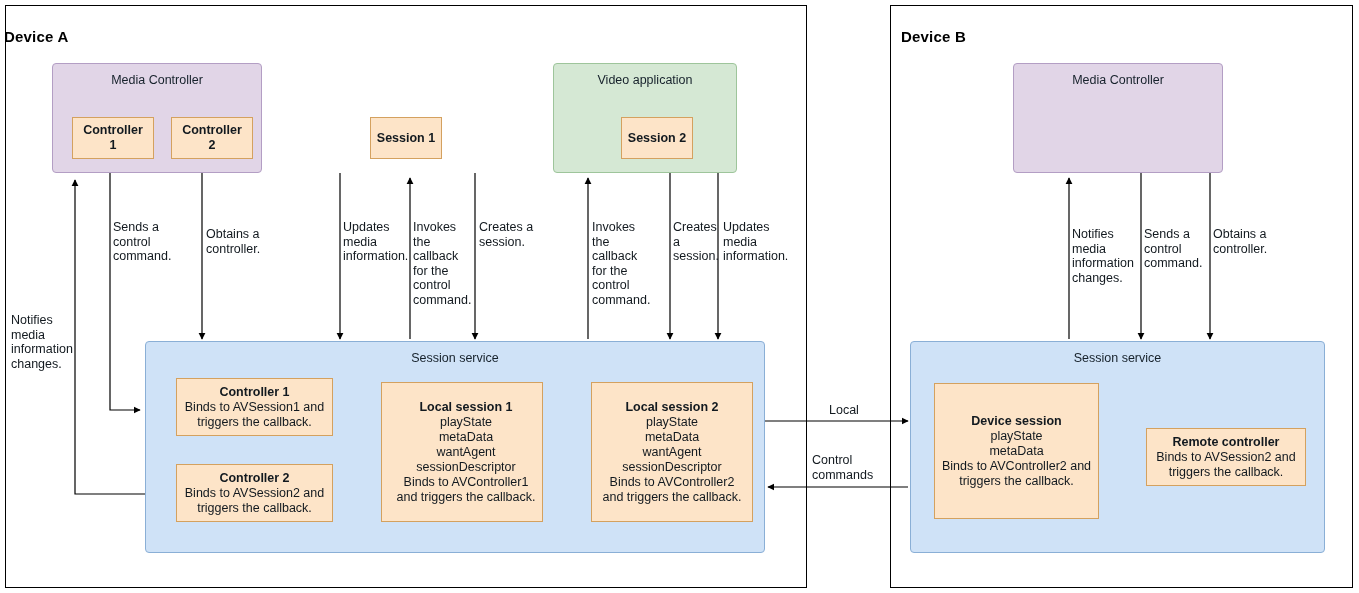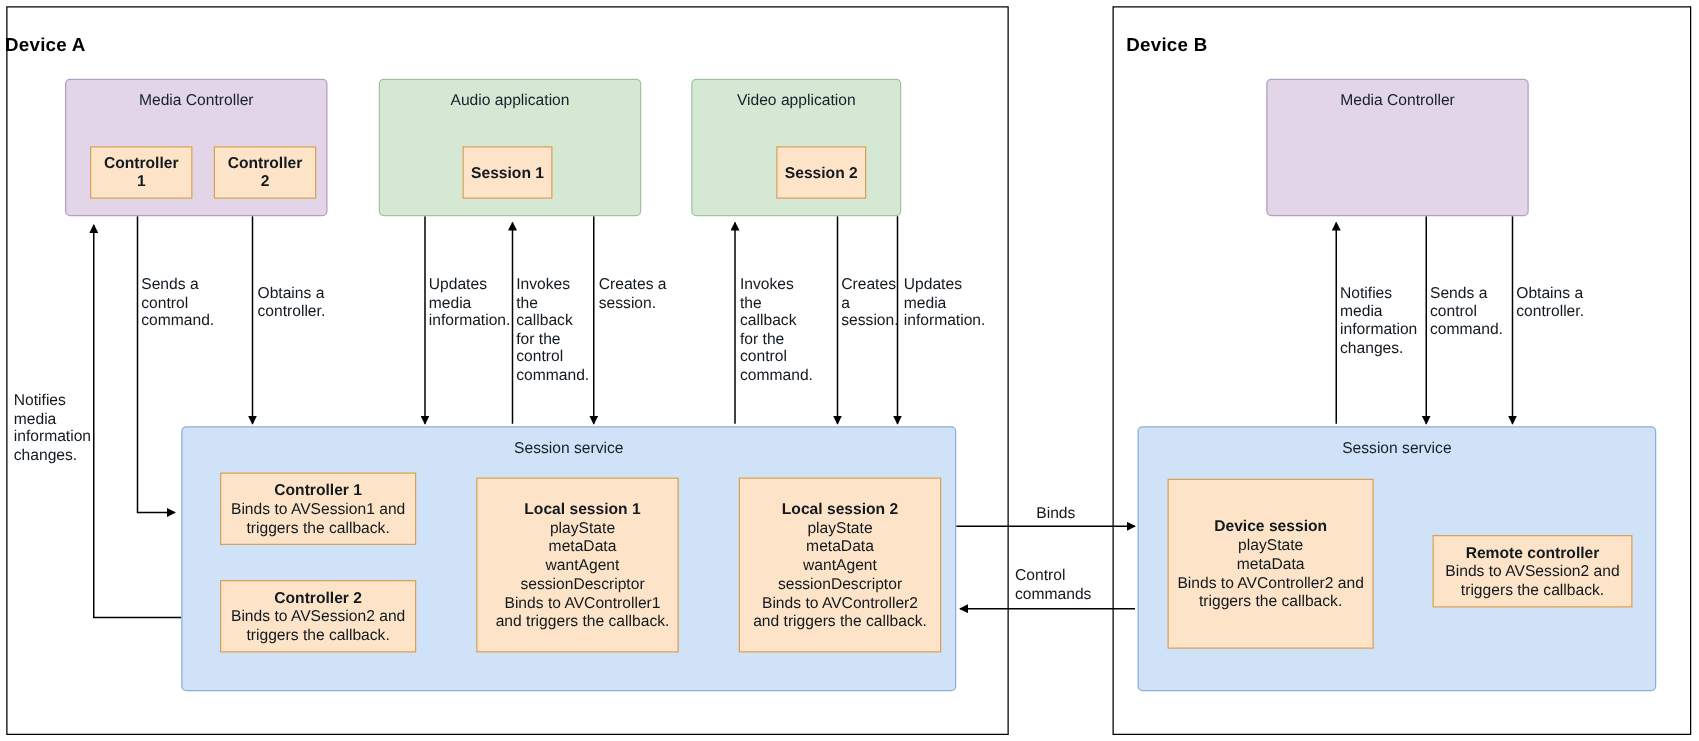--- a/index.html
+++ b/index.html
@@ -71,28 +71,25 @@
   </div>
   <div class="node" style="left:72px;top:117px;width:82px;height:42px;">
     <span class="t l">Controller</span>
     <span class="t l">1</span>
   </div>
   <div class="node" style="left:171px;top:117px;width:82px;height:42px;">
     <span class="t l">Controller</span>
     <span class="t l">2</span>
   </div>
 
-  <div class="group-box group-green" style="left:303px;top:63px;width:210px;height:110px;">
-    <div class="group-title">Audio application</div>
-  </div>
   <div class="node" style="left:370px;top:117px;width:72px;height:42px;">
     <span class="t l">Session 1</span>
   </div>
 
-  <div class="group-box group-green" style="left:553px;top:63px;width:168px;height:110px;">
+  <div class="group-box group-green" style="left:553px;top:63px;width:184px;height:110px;">
     <div class="group-title">Video application</div>
   </div>
   <div class="node" style="left:621px;top:117px;width:72px;height:42px;">
     <span class="t l">Session 2</span>
   </div>
 
   <div class="edge-label" style="left:11px;top:313px;width:66px;">
     <div>Notifies</div>
     <div>media</div>
     <div>information</div>
@@ -168,21 +165,21 @@
   <div class="node" style="left:591px;top:382px;width:162px;height:140px;">
     <span class="t l">Local session 2</span>
     <span class="l">playState</span>
     <span class="l">metaData</span>
     <span class="l">wantAgent</span>
     <span class="l">sessionDescriptor</span>
     <span class="l">Binds to AVController2</span>
     <span class="l">and triggers the callback.</span>
   </div>
 
-  <div class="edge-label nowrap" style="left:829px;top:403px;">Binds</div>
+  <div class="edge-label nowrap" style="left:829px;top:403px;">Local</div>
   <div class="edge-label" style="left:812px;top:453px;width:78px;">
     <div>Control</div>
     <div>commands</div>
   </div>
 
   <div class="device-frame" style="left:890px;top:5px;width:463px;height:583px;"></div>
   <div class="device-title" style="left:901px;top:28px;">Device B</div>
 
   <div class="group-box group-purple" style="left:1013px;top:63px;width:210px;height:110px;">
     <div class="group-title">Media Controller</div>

